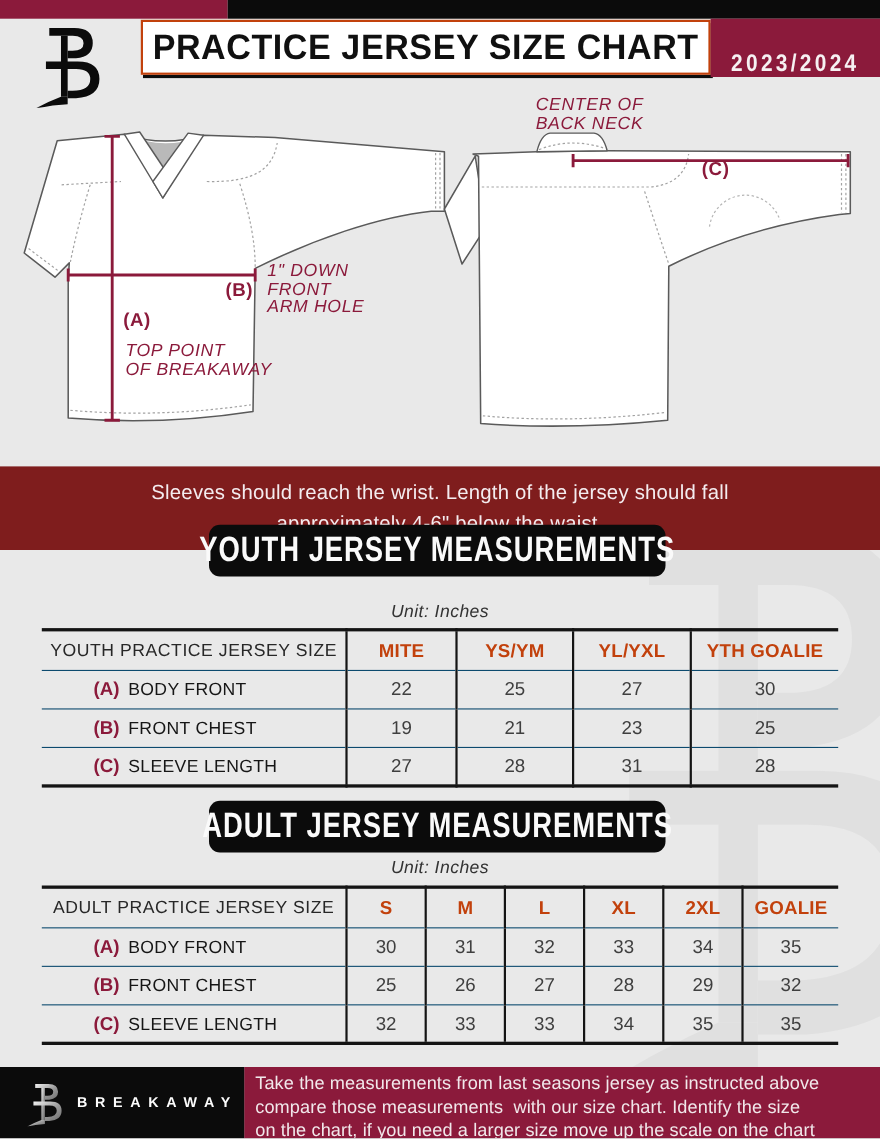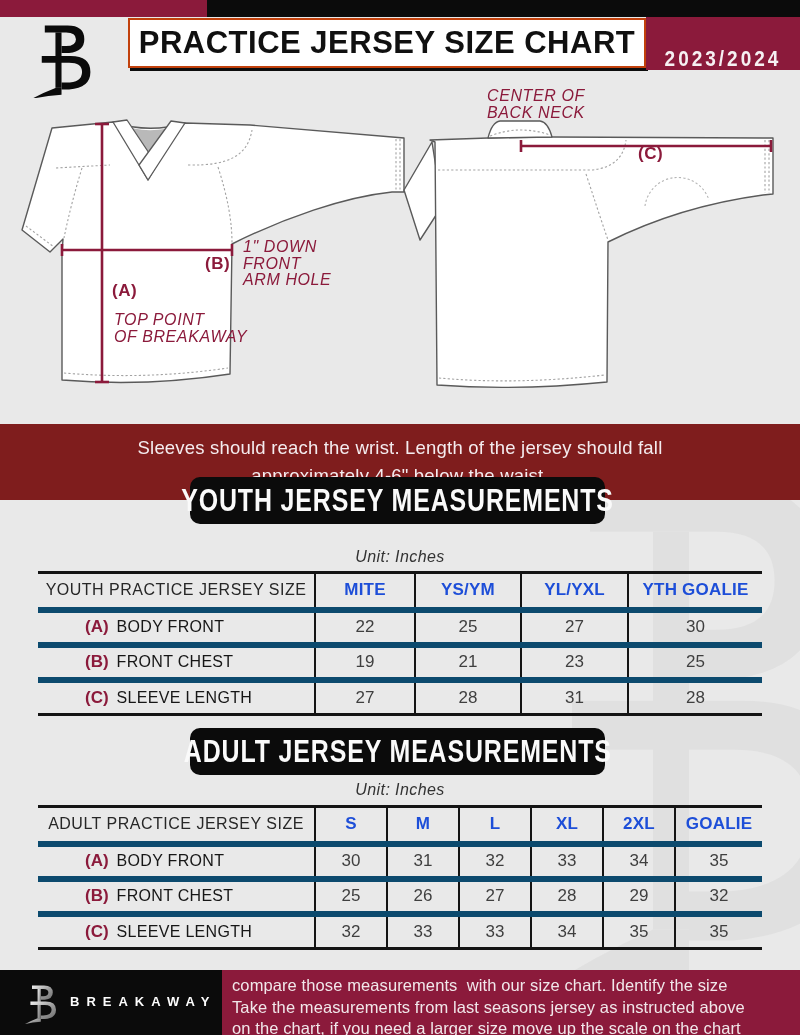--- a/index.html
+++ b/index.html
@@ -51,22 +51,22 @@
 
   
   .size-table { position:absolute; left:38px; width:724px; border-collapse:collapse; table-layout:fixed;
                 border-top:3px solid #141414; border-bottom:3px solid #141414; z-index:3; }
   .table-youth { top:571px; }
   .table-adult { top:805px; }
   .size-table td { border-left:2px solid #141414; text-align:center; vertical-align:middle; }
   .size-table td:first-child { border-left:none; text-align:left; }
   .size-table tr.hdr { height:37px; }
   .size-table tr.datarow { height:35px; }
-  .size-table tr + tr td { border-top:6px solid #0c4a6e; }
-  .col-head { font-weight:700; font-size:17px; color:#1d4ed8; letter-spacing:.2px; }
+  .size-table tr + tr td { border-top:1px solid #0c4a6e; }
+  .col-head { font-weight:700; font-size:17px; color:#c2410c; letter-spacing:.2px; }
   .col-head-first { font-weight:400; font-size:16px; color:#272727; letter-spacing:.5px; text-align:center !important; }
   .cell-num { font-size:17px; color:#3f3f3f; }
   .row-label { padding-left:47px; white-space:nowrap; }
   .row-key { color:#8B1A3B; font-weight:700; font-size:17px; }
   .row-name { color:#161616; font-size:16px; letter-spacing:.3px; margin-left:8px; }
 
   
   .footer { position:absolute; left:0; top:970px; width:800px; height:65px; display:flex; z-index:5; }
   .footer-black { width:222px; height:100%; background:#0B0B0B; position:relative; }
   .footer-logo { position:absolute; left:20px; top:12px; width:40px; height:42px; }
@@ -298,19 +298,19 @@
         <g fill="url(#silver)">
           <path d="M30 6 L60 6 Q82 6 82 24 Q82 40 62 42 L52 42 L52 33 L58 33 Q71 33 71 24 Q71 15 58 15 L30 15 Z"></path>
           <path d="M44 15 L52 15 L52 88 L44 88 Z"></path>
           <path d="M26 46 L64 46 Q90 46 90 67 Q90 88 62 90 L52 90 L52 81 L58 81 Q79 81 79 67 Q79 55 62 55 L26 55 Z"></path>
           <path d="M44 88 L52 88 L52 97 Q30 98 12 103 Q28 94 44 88 Z"></path>
         </g>
       </svg>
       <div class="footer-brand">BREAKAWAY</div>
     </div>
     <div class="footer-maroon">
+      <div>Take the measurements from last seasons jersey as instructed above</div>
       <div>compare those measurements  with our size chart. Identify the size</div>
-      <div>Take the measurements from last seasons jersey as instructed above</div>
       <div>on the chart, if you need a larger size move up the scale on the chart</div>
     </div>
   </div>
 
 </div>
 
 </body></html>

